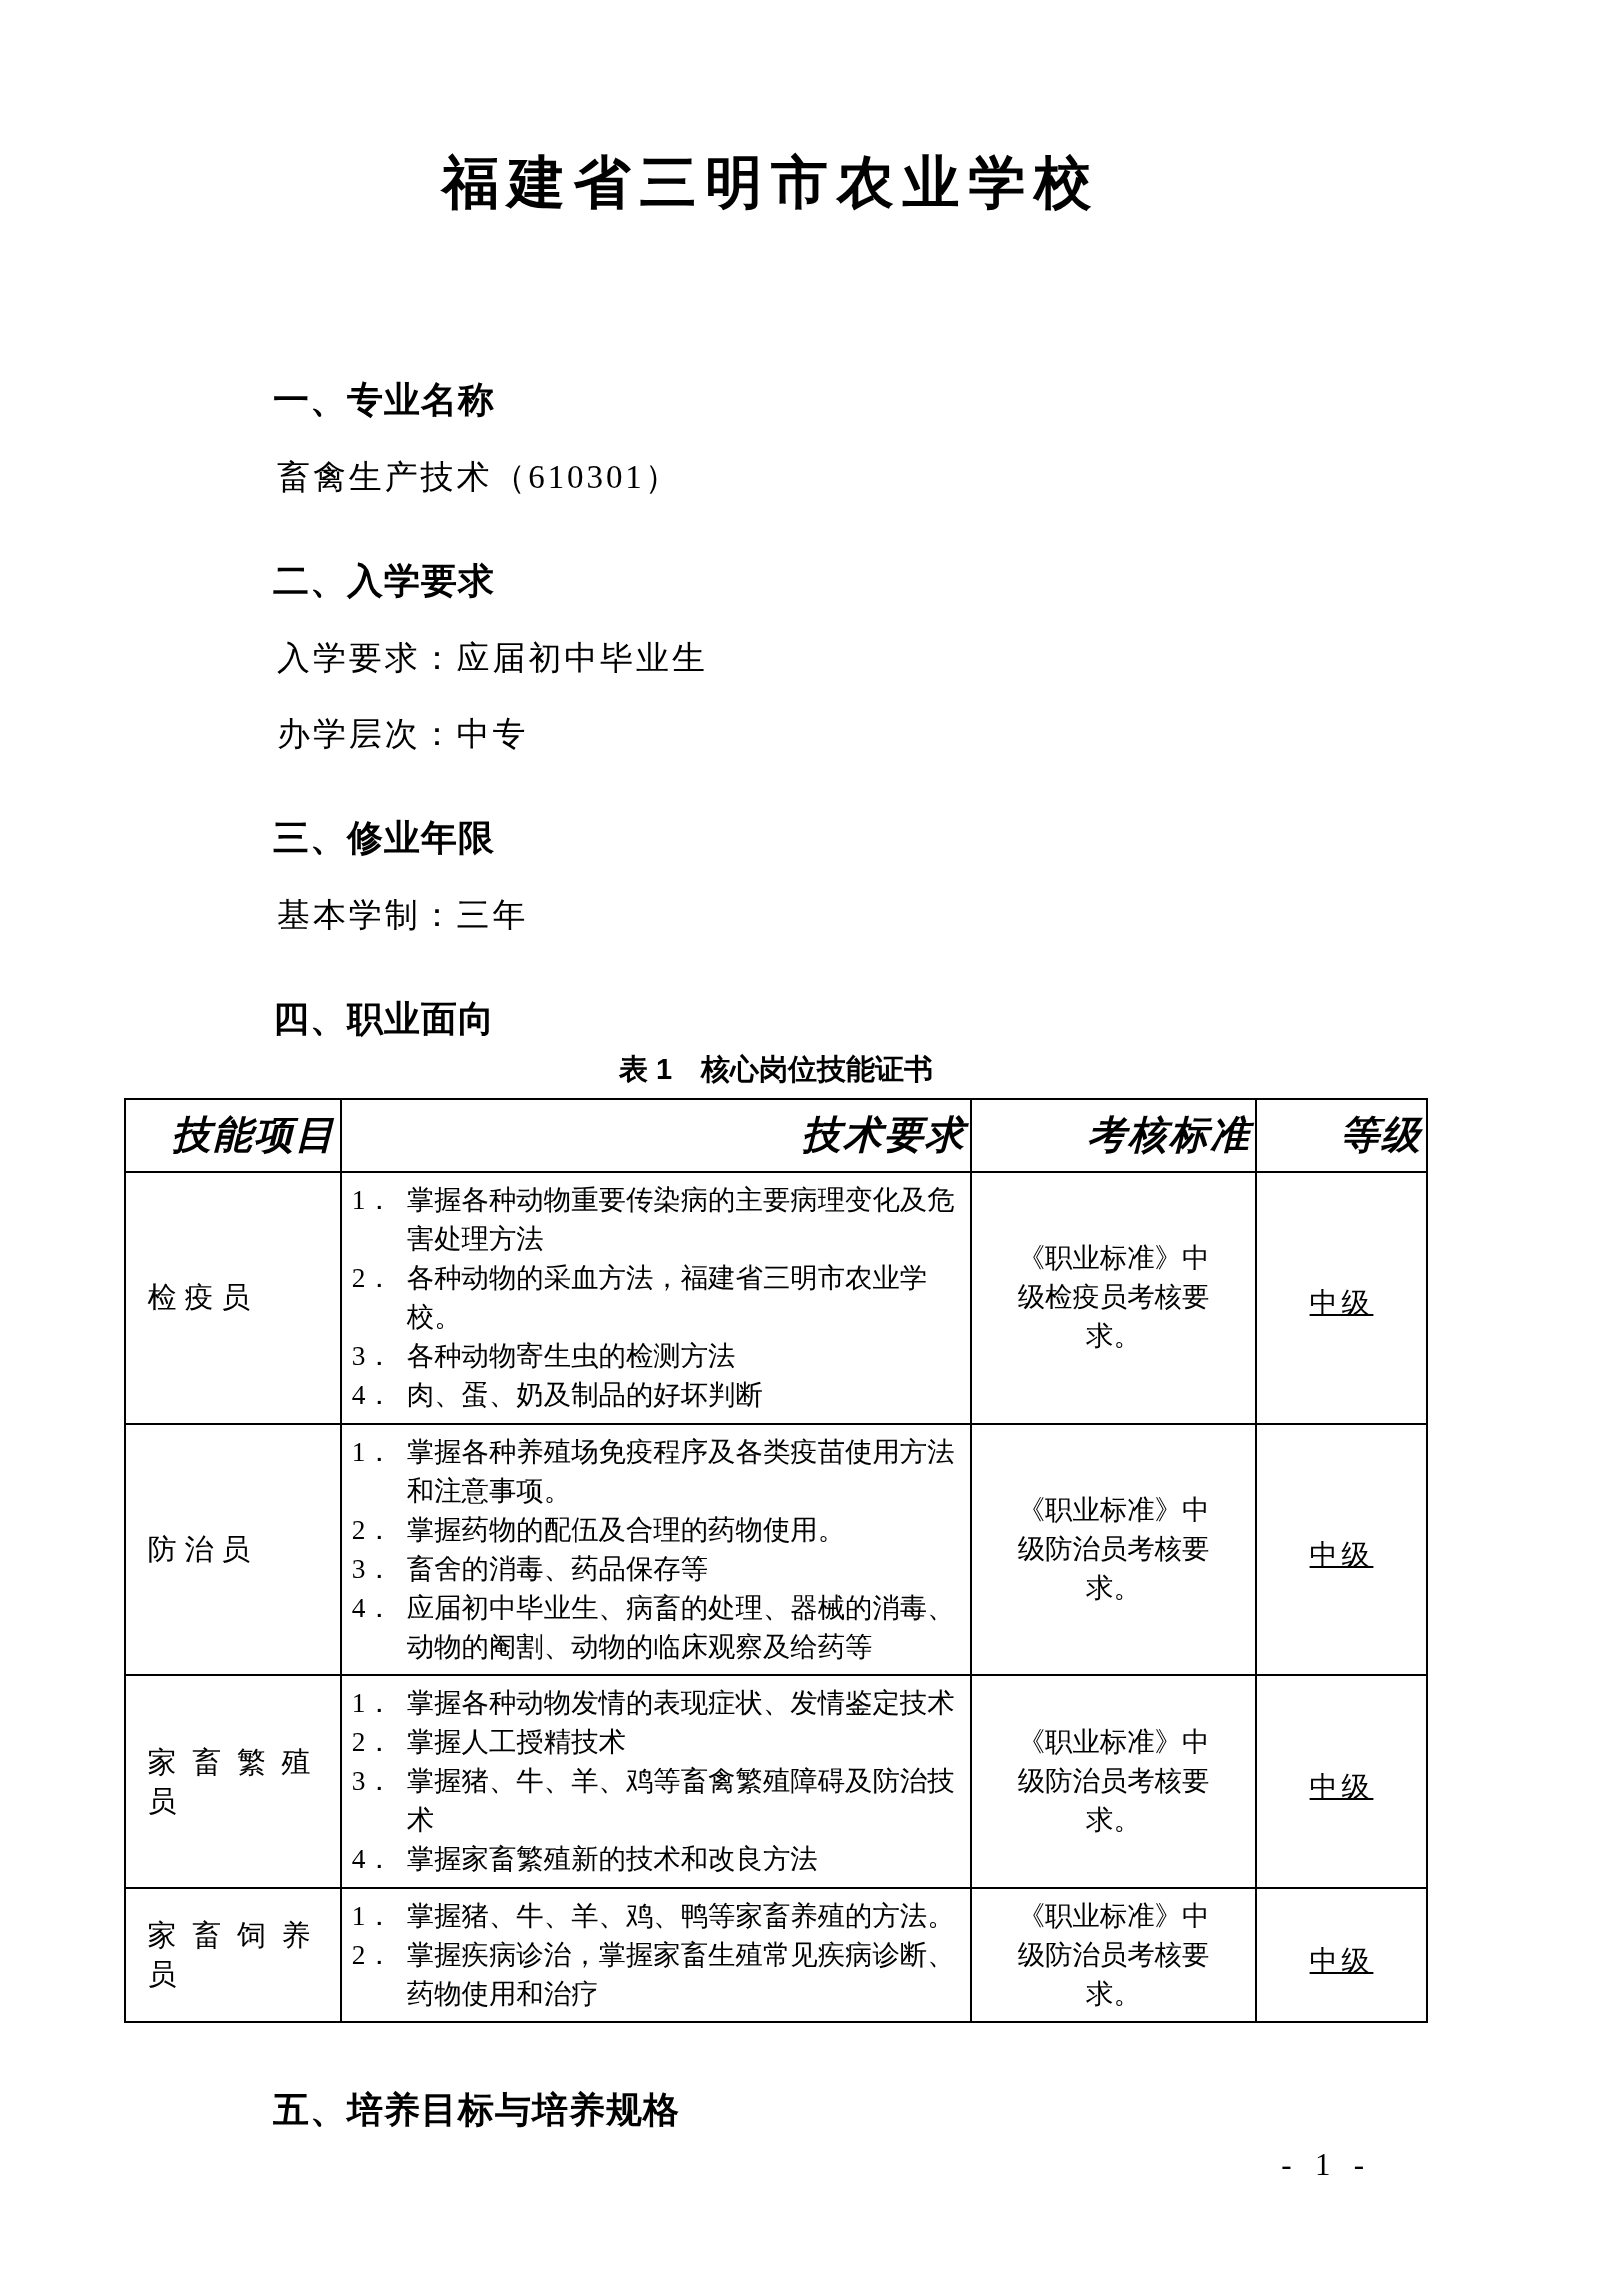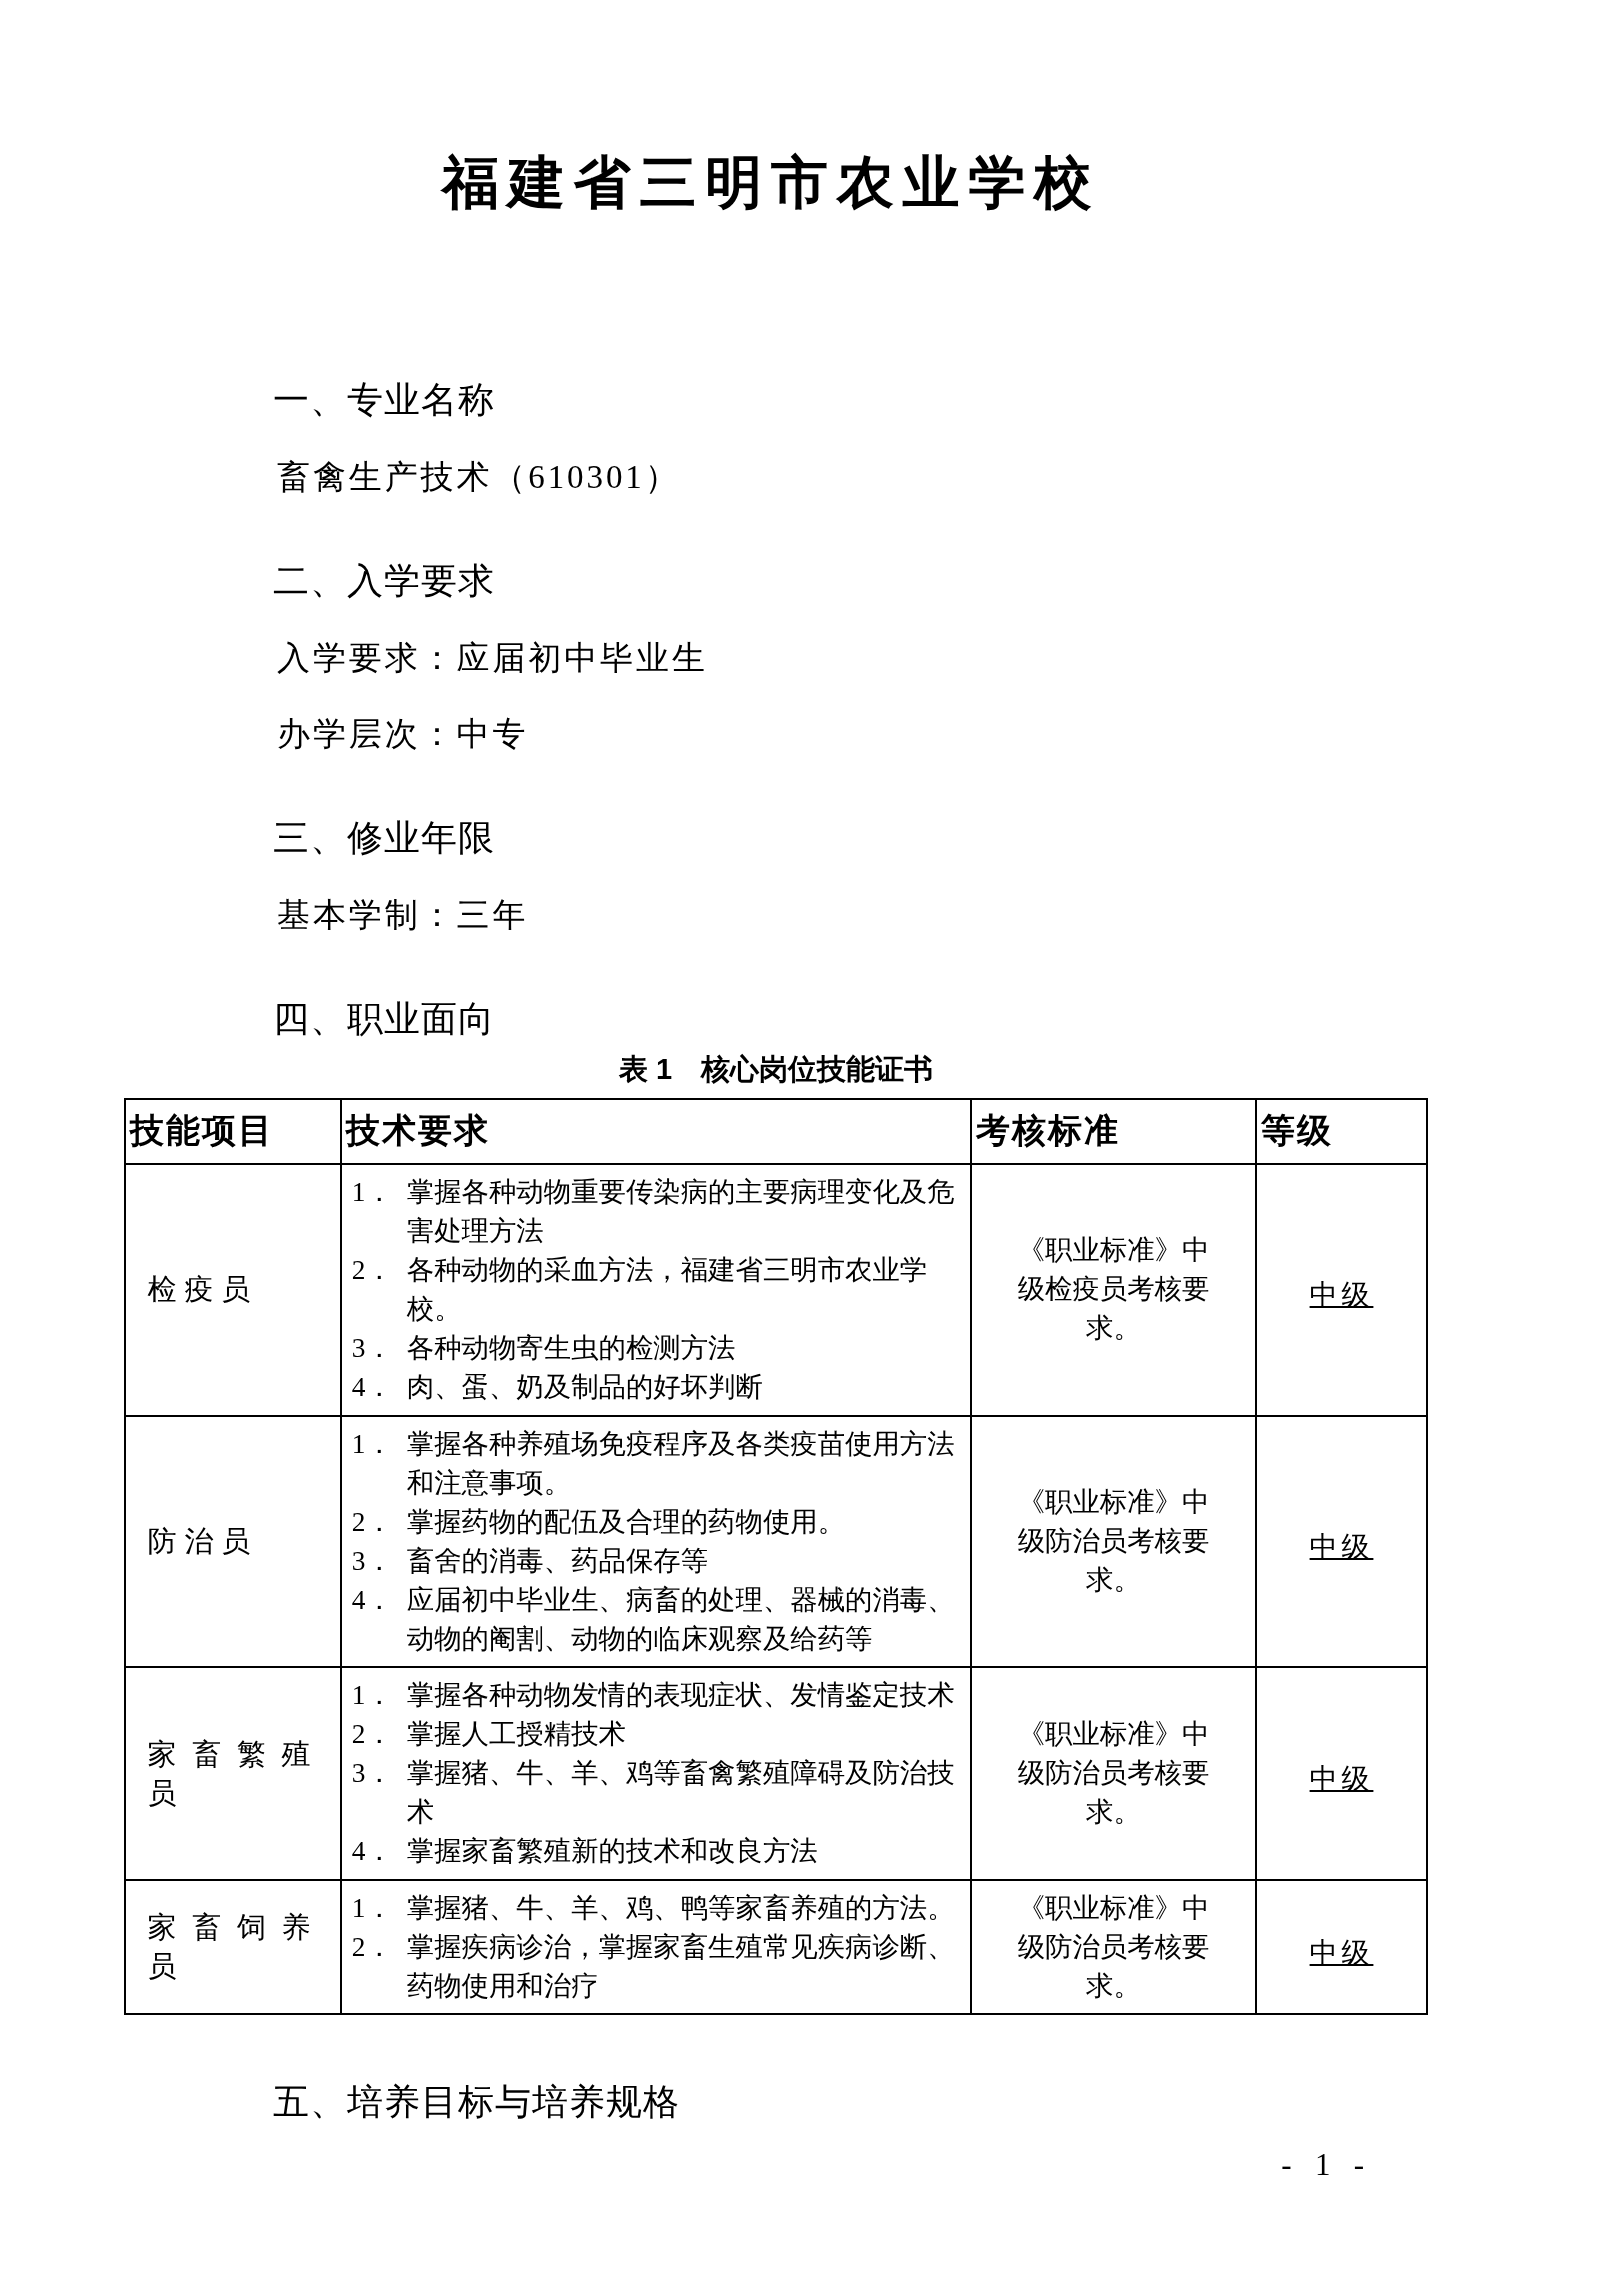--- a/index.html
+++ b/index.html
@@ -22,21 +22,21 @@
     font-weight: bold;
     font-size: 57px;
     line-height: 1.32;
     letter-spacing: 8.8px;
     margin: 0 88px 0 0;
   }
 
   
   .heading {
     font-family: "Liberation Sans", sans-serif;
-    font-weight: normal;
+    font-weight: bold;
     font-size: 36px;
     line-height: 1;
     letter-spacing: 1px;
     margin: 69px 0 0 149px;
   }
   .heading.first { margin-top: 162px; }
 
   
   .body-line {
     font-size: 33px;
@@ -66,24 +66,25 @@
   .col-skill { width: 216px; }
   .col-req   { width: 630px; }
   .col-std   { width: 285px; }
   .col-lvl   { width: 171px; }
 
   .skills-table th, .skills-table td { border: 2px solid #000; }
 
   .skills-table th {
     font-family: "Liberation Sans", sans-serif;
     font-weight: bold;
-    font-size: 34px;
-    text-align: left;
+    font-size: 39px;
+    text-align: right;
     letter-spacing: 2px;
     padding: 8.8px 3.9px;
+    font-style: italic;
   }
 
   .skills-table td { vertical-align: middle; }
 
   .c-skill {
     font-size: 29px;
     line-height: 39px;
     letter-spacing: 7.8px;
     padding: 5.9px 21.6px;
     text-align: justify;

